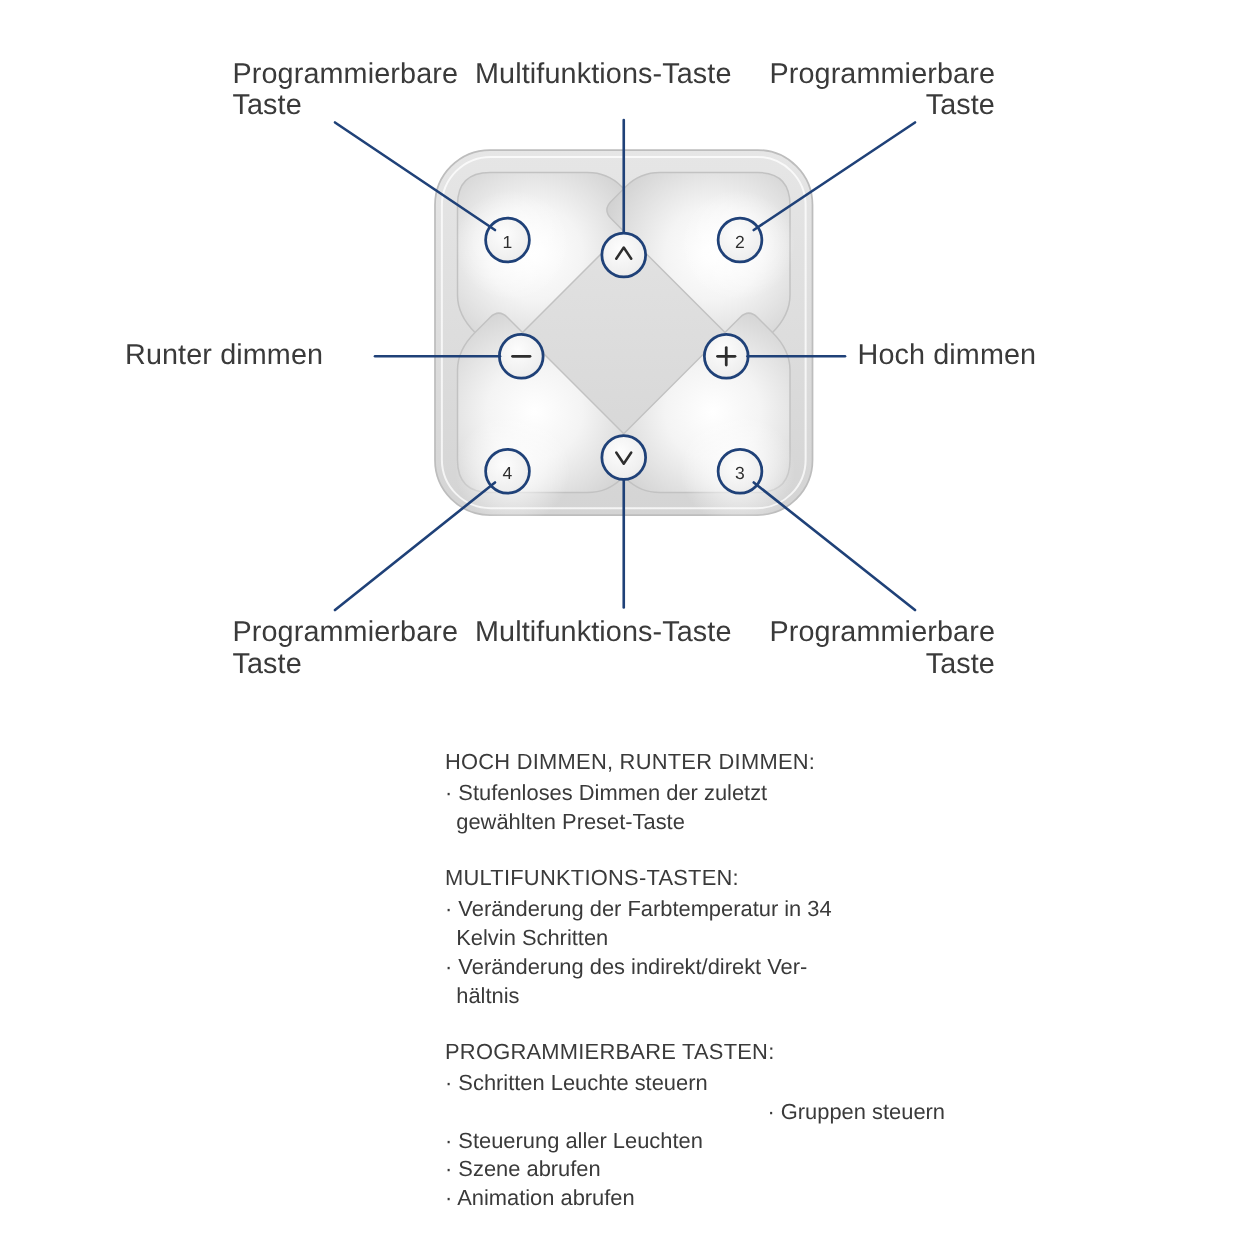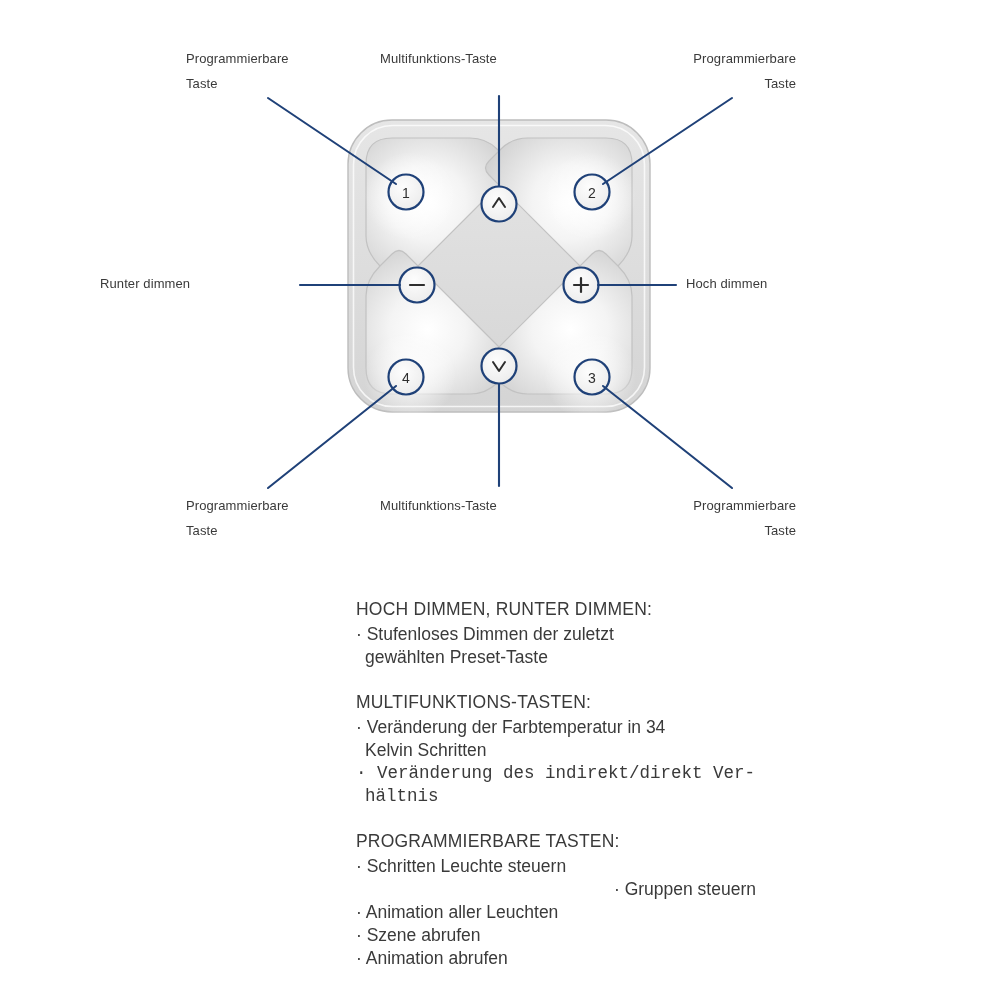--- a/index.html
+++ b/index.html
@@ -30,21 +30,21 @@
     left: 0;
     top: 0;
     width: 1000px;
     height: 1000px;
     display: block;
   }
 
   
   .callout {
     position: absolute;
-    font-size: 13px;
+    font-size: 23px;
     line-height: 25px;
     color: #3a3a3a;
     letter-spacing: 0.1px;
     white-space: pre-line;
     font-family: "Liberation Sans", sans-serif;
   }
   .callout.align-left   { text-align: left; }
   .callout.align-right  { text-align: right; }
   .callout.align-center { }
 
@@ -284,26 +284,26 @@
   <div id="legend">
       <div class="legend-group">
         <div class="legend-heading">HOCH DIMMEN, RUNTER DIMMEN:</div>
         <div class="legend-item" style="white-space: pre-line;">· Stufenloses Dimmen der zuletzt
    gewählten Preset-Taste</div>
       </div>
       <div class="legend-group">
         <div class="legend-heading">MULTIFUNKTIONS-TASTEN:</div>
         <div class="legend-item" style="white-space: pre-line;">· Veränderung der Farbtemperatur in 34
    Kelvin Schritten</div>
-        <div class="legend-item" style="white-space: pre-line; font-family: Liberation Mono, monospace;">· Veränderung des indirekt/direkt Ver-
+        <div class="legend-item" style="white-space: pre-line;">· Veränderung des indirekt/direkt Ver-
    hältnis</div>
       </div>
       <div class="legend-group">
         <div class="legend-heading">PROGRAMMIERBARE TASTEN:</div>
         <div class="legend-item" style="white-space: pre-line;">· Schritten Leuchte steuern</div>
         <div class="legend-item" style="white-space: pre-line; text-align: right;">· Gruppen steuern</div>
-        <div class="legend-item" style="white-space: pre-line;">· Animation aller Leuchten</div>
+        <div class="legend-item" style="white-space: pre-line;">· Steuerung aller Leuchten</div>
         <div class="legend-item" style="white-space: pre-line;">· Szene abrufen</div>
         <div class="legend-item" style="white-space: pre-line;">· Animation abrufen</div>
       </div>
     </div>
 
 </div>
 
 </body></html>

